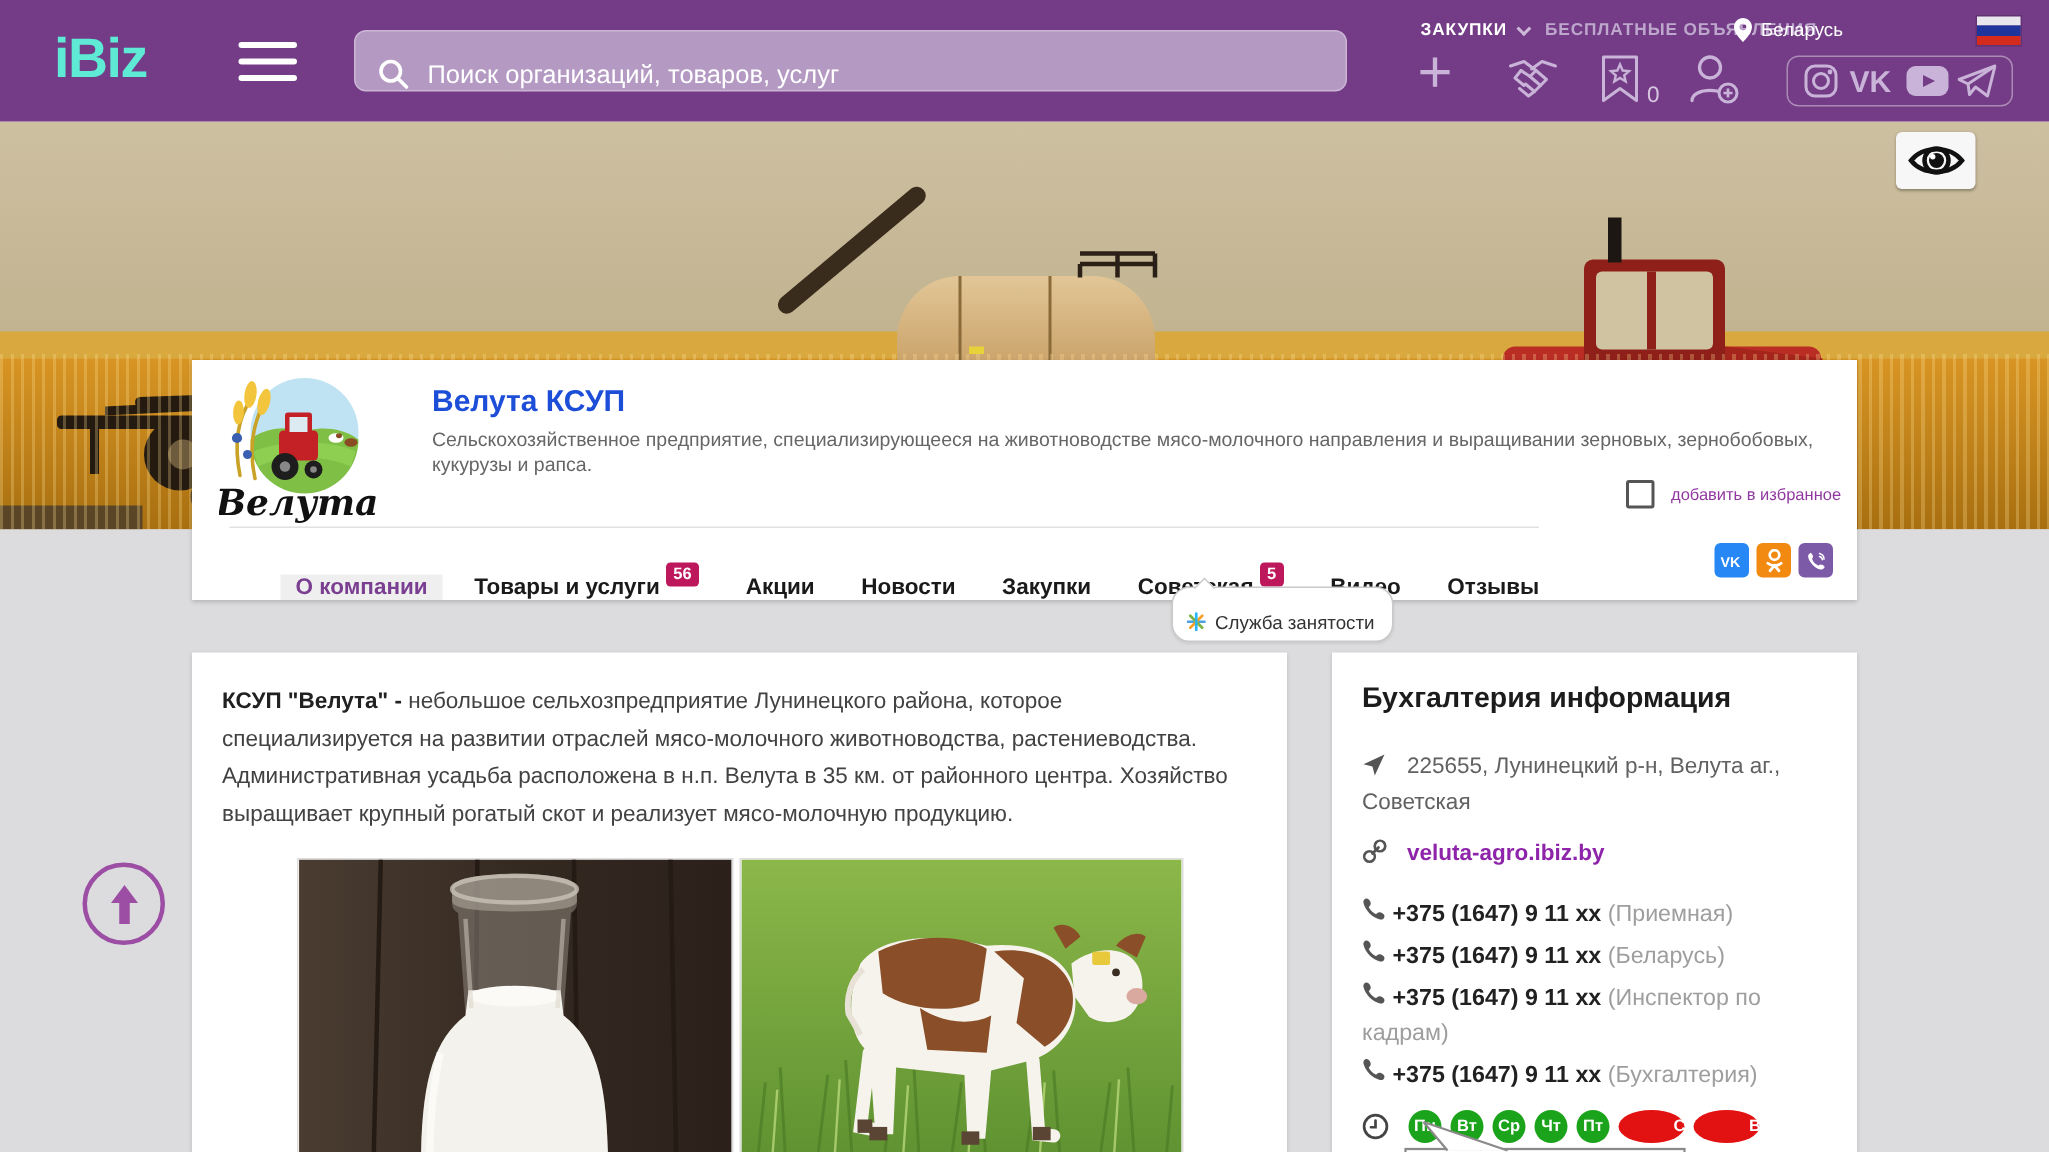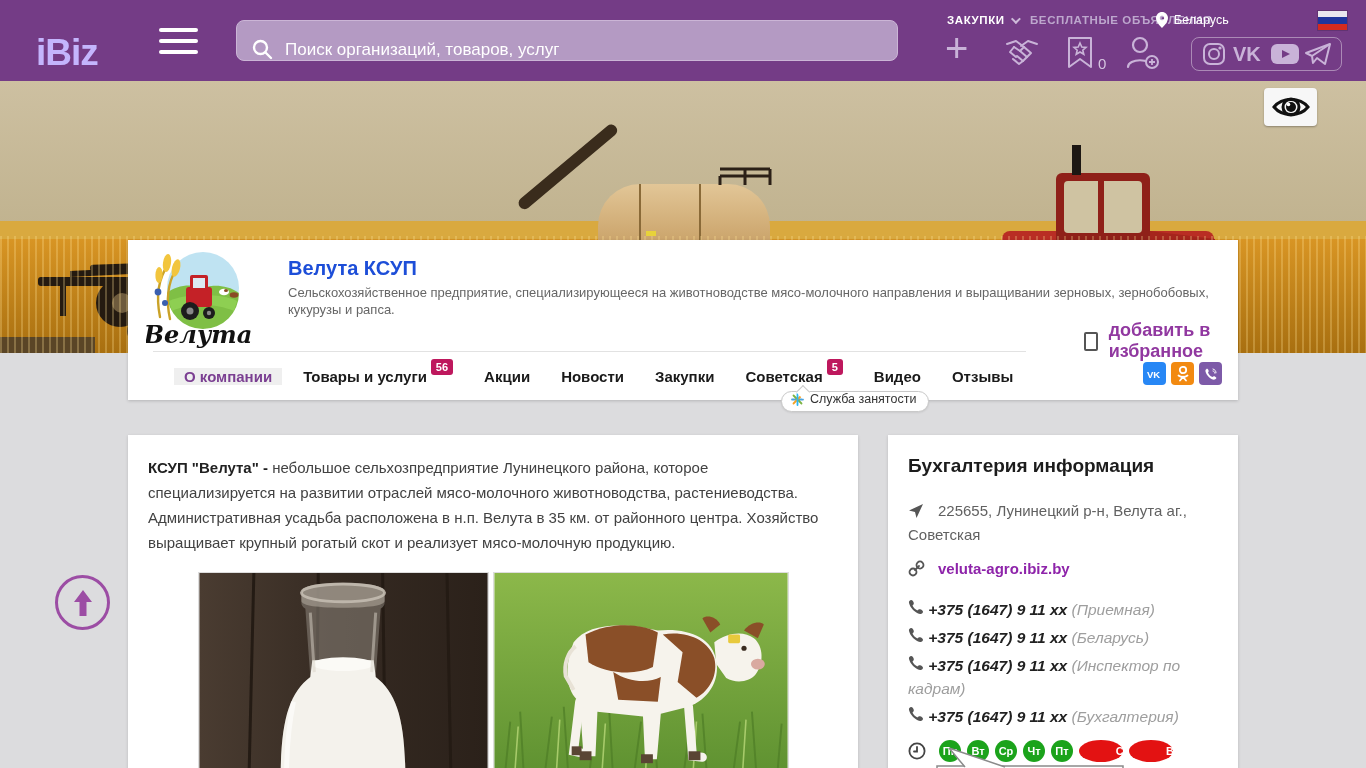--- a/index.html
+++ b/index.html
@@ -2,21 +2,21 @@
 <html><head>
 <meta charset="utf-8">
 <style>
   * { margin:0; padding:0; box-sizing:border-box; }
   html,body { width:1366px; height:768px; }
   body { font-family:"Liberation Sans", sans-serif; background:#dcdcde; }
   .page { position:relative; width:1366px; height:768px; overflow:hidden; background:#dcdcde; }
 
   
   .header { position:absolute; left:0; top:0; width:1366px; height:81px; background:#743c86; z-index:30; }
-  .logo { position:absolute; left:36px; top:32px; color:#c4b5fd; font-size:37px; font-weight:bold; letter-spacing:-1px; }
+  .logo { position:absolute; left:36px; top:18px; color:#5eead4; font-size:37px; font-weight:bold; letter-spacing:-1px; }
   .burger { position:absolute; left:159px; top:28px; width:39px; height:27px; cursor:pointer; }
   .burger span { display:block; height:4px; background:#fff; border-radius:2px; margin-bottom:7px; }
   .search-wrap { position:absolute; left:236px; top:20px; width:662px; height:41px; background:#b49ac3; border:1px solid #cbb5d6; border-radius:8px; display:flex; align-items:flex-end; padding:0 14px; }
   .search-wrap svg { flex:0 0 auto; margin-right:12px; }
   .search-input { flex:1; background:transparent; border:none; outline:none; color:#fff; font-size:17px; font-family:"Liberation Sans",sans-serif; }
   .search-input::placeholder { color:#fff; opacity:1; }
   .topnav { position:absolute; top:14px; color:#fff; font-size:11.5px; font-weight:bold; letter-spacing:.6px; display:flex; align-items:center; cursor:pointer; }
   .topnav.muted { color:#bda7cd; cursor:pointer; }
   .chev { display:inline-block; width:7px; height:7px; border-right:2px solid #cdbad9; border-bottom:2px solid #cdbad9; transform:rotate(45deg) translateY(-2px); margin-left:6px; }
   .flag { position:absolute; left:1318px; top:11px; width:29px; height:19px; cursor:pointer; box-shadow:0 0 0 1px rgba(0,0,0,.15); }
@@ -33,51 +33,51 @@
     background:repeating-linear-gradient(90deg, rgba(255,226,150,.28) 0 2px, rgba(0,0,0,0) 2px 7px); }
   .eye-btn { position:absolute; left:1264px; top:88px; width:53px; height:38px; background:#f7f7f7; border-radius:4px; display:flex; align-items:center; justify-content:center; cursor:pointer; box-shadow:0 1px 2px rgba(0,0,0,.3); z-index:25;}
 
   
   .company-card { position:absolute; left:128px; top:240px; width:1110px; height:160px; background:#fff; z-index:20; box-shadow:0 1px 3px rgba(0,0,0,.18); }
   .clogo { position:absolute; left:18px; top:5px; width:105px; height:105px; background:#fff; }
   .cname { position:absolute; left:160px; top:17px; font-size:20px; font-weight:bold; color:#1d4ed8; }
   .cdesc { position:absolute; left:160px; top:44px; width:945px; font-size:13px; line-height:17px; color:#666; }
   .fav-row { position:absolute; left:956px; top:80px; display:flex; align-items:center; cursor:pointer; }
   .fav-box { width:19px; height:19px; border:2px solid #555; border-radius:2px; background:#fff; }
-  .fav-label { margin-left:11px; color:#9138a0; font-size:18px; font-weight:bold; }
+  .fav-label { margin-left:11px; color:#9138a0; font-size:11px; font-weight:normal; }
   .tabs-divider { position:absolute; left:25px; top:111px; width:873px; height:1px; background:#e2e2e2; }
-  .tabs { position:absolute; left:2px; top:112px; height:48px; display:flex; align-items:center;padding-left:44px; }
+  .tabs { position:absolute; left:15px; top:112px; height:48px; display:flex; align-items:flex-end;padding-left:44px; }
   .tab { display:flex; align-items:center; padding:0 10px; margin-right:11px; font-size:15px; font-weight:bold; color:#1a1a1a; cursor:pointer; white-space:nowrap; }
   .tab.active { background:#efefef; color:#7b3f92; }
   .tab .badge { position:relative; top:-9px; margin-left:4px; background:#be185d; color:#fff; font-size:11px; font-weight:bold; border-radius:3px; padding:2px 5px; }
   .ctrio { position:absolute; right:16px; top:122px; display:flex; gap:5px; }
   .ctrio .sbtn { width:23px; height:23px; border-radius:4px; display:flex; align-items:center; justify-content:center; cursor:pointer; }
   .sbtn.vk { background:#2787f5; }
   .sbtn.ok { background:#f28a11; }
   .sbtn.viber { background:#7d5aa8; }
 
-  .tooltip-emp { position:absolute; left:781px; top:391px; background:#fff; border:1px solid #c9c9c9; border-radius:12px; padding:0 12px 5px 9px; font-size:12.5px; color:#333; display:flex; align-items:flex-end; z-index:22; box-shadow:0 1px 2px rgba(0,0,0,.08);}
+  .tooltip-emp { position:absolute; left:781px; top:391px; background:#fff; border:1px solid #c9c9c9; border-radius:12px; padding:16px 12px 5px 9px; font-size:12.5px; color:#333; display:flex; align-items:flex-start; z-index:22; box-shadow:0 1px 2px rgba(0,0,0,.08);}
   .tooltip-emp::before { content:""; position:absolute; left:16px; top:-5px; width:9px; height:9px; background:#fff; border-left:1px solid #c9c9c9; border-top:1px solid #c9c9c9; transform:rotate(45deg); }
   .tooltip-emp svg { margin-right:6px; }
 
   
   .scrolltop { position:absolute; left:55px; top:575px; width:55px; height:55px; border:3px solid #9c4da4; border-radius:50%; display:flex; align-items:center; justify-content:center; cursor:pointer; background:transparent; }
   .main-card { position:absolute; left:128px; top:435px; width:730px; height:420px; background:#fff; box-shadow:0 1px 3px rgba(0,0,0,.15); padding:20px; }
   .about-p { font-size:15px; line-height:25px; color:#424242; margin-bottom:17px; }
   .about-p b { color:#212121; }
   .photo-row { display:flex; justify-content:center; gap:4px; }
   .photo { border:1px solid #ddd; }
 
   
   .side-card { position:absolute; left:888px; top:435px; width:350px; height:420px; background:#fff; box-shadow:0 1px 3px rgba(0,0,0,.15); padding:20px; }
   .side-title { font-size:19px; font-weight:bold; color:#1c1c1c; margin-bottom:23px; }
   .c-row { font-size:15px; line-height:21px; color:#616161; margin-bottom:13px; }
   .c-row .ricon { display:inline-block; width:30px; vertical-align:-3px; }
   .website { color:#8e24aa; font-weight:bold; cursor:pointer; }
-  .phone-row { font-size:15.5px; line-height:23px; margin-bottom:5px; color:#212121;font-style:italic; }
+  .phone-row { font-size:15.5px; line-height:23px; margin-bottom:5px; color:#212121; }
   .phone-row .num { font-weight:bold; cursor:pointer; }
   .phone-row .plabel { color:#9e9e9e; }
   .sched { margin-top:12px; display:flex; align-items:center; }
   .days { display:flex; gap:6px; margin-left:13px; }
   .day { width:22px; height:22px; border-radius:50%; color:#fff; font-size:11px; font-weight:bold; display:flex; align-items:center; justify-content:center; cursor:default; }
   .day.open { background:#1ba31b; }
   .day.closed { background:#e31212;padding-left:44px; }
   .sched-pop { position:absolute; left:0; top:300px; pointer-events:none; }
 </style>
 </head>

